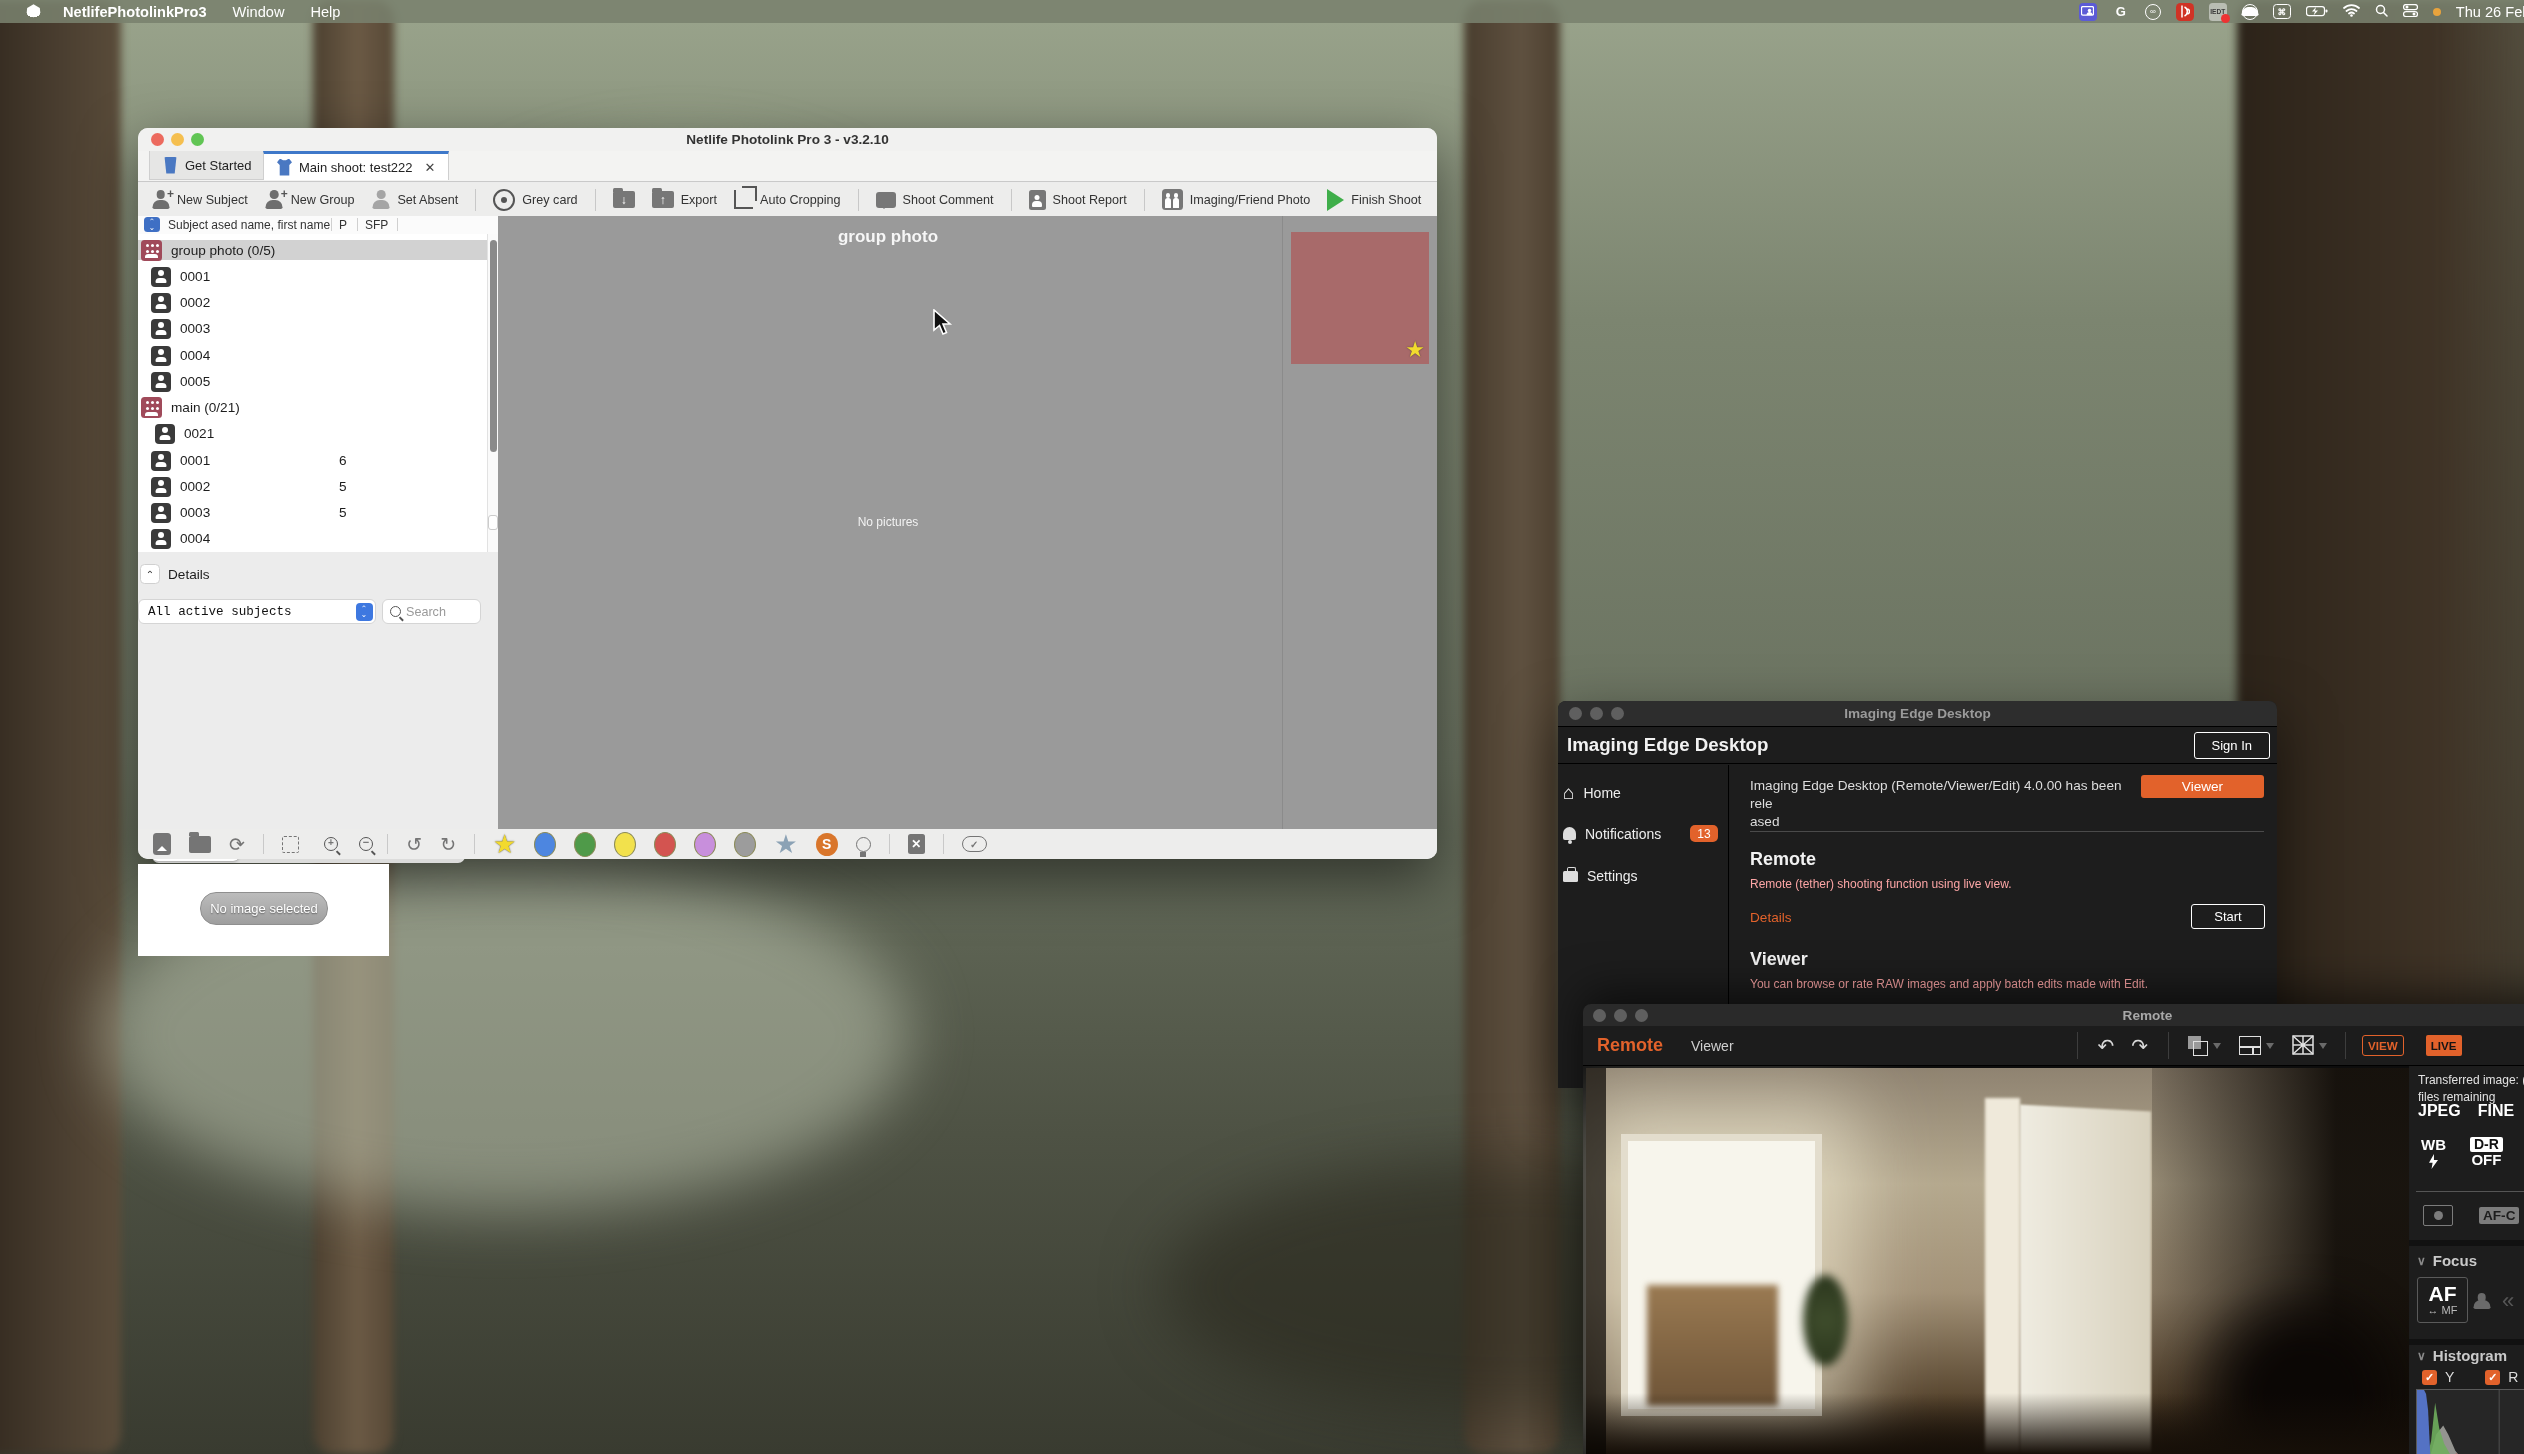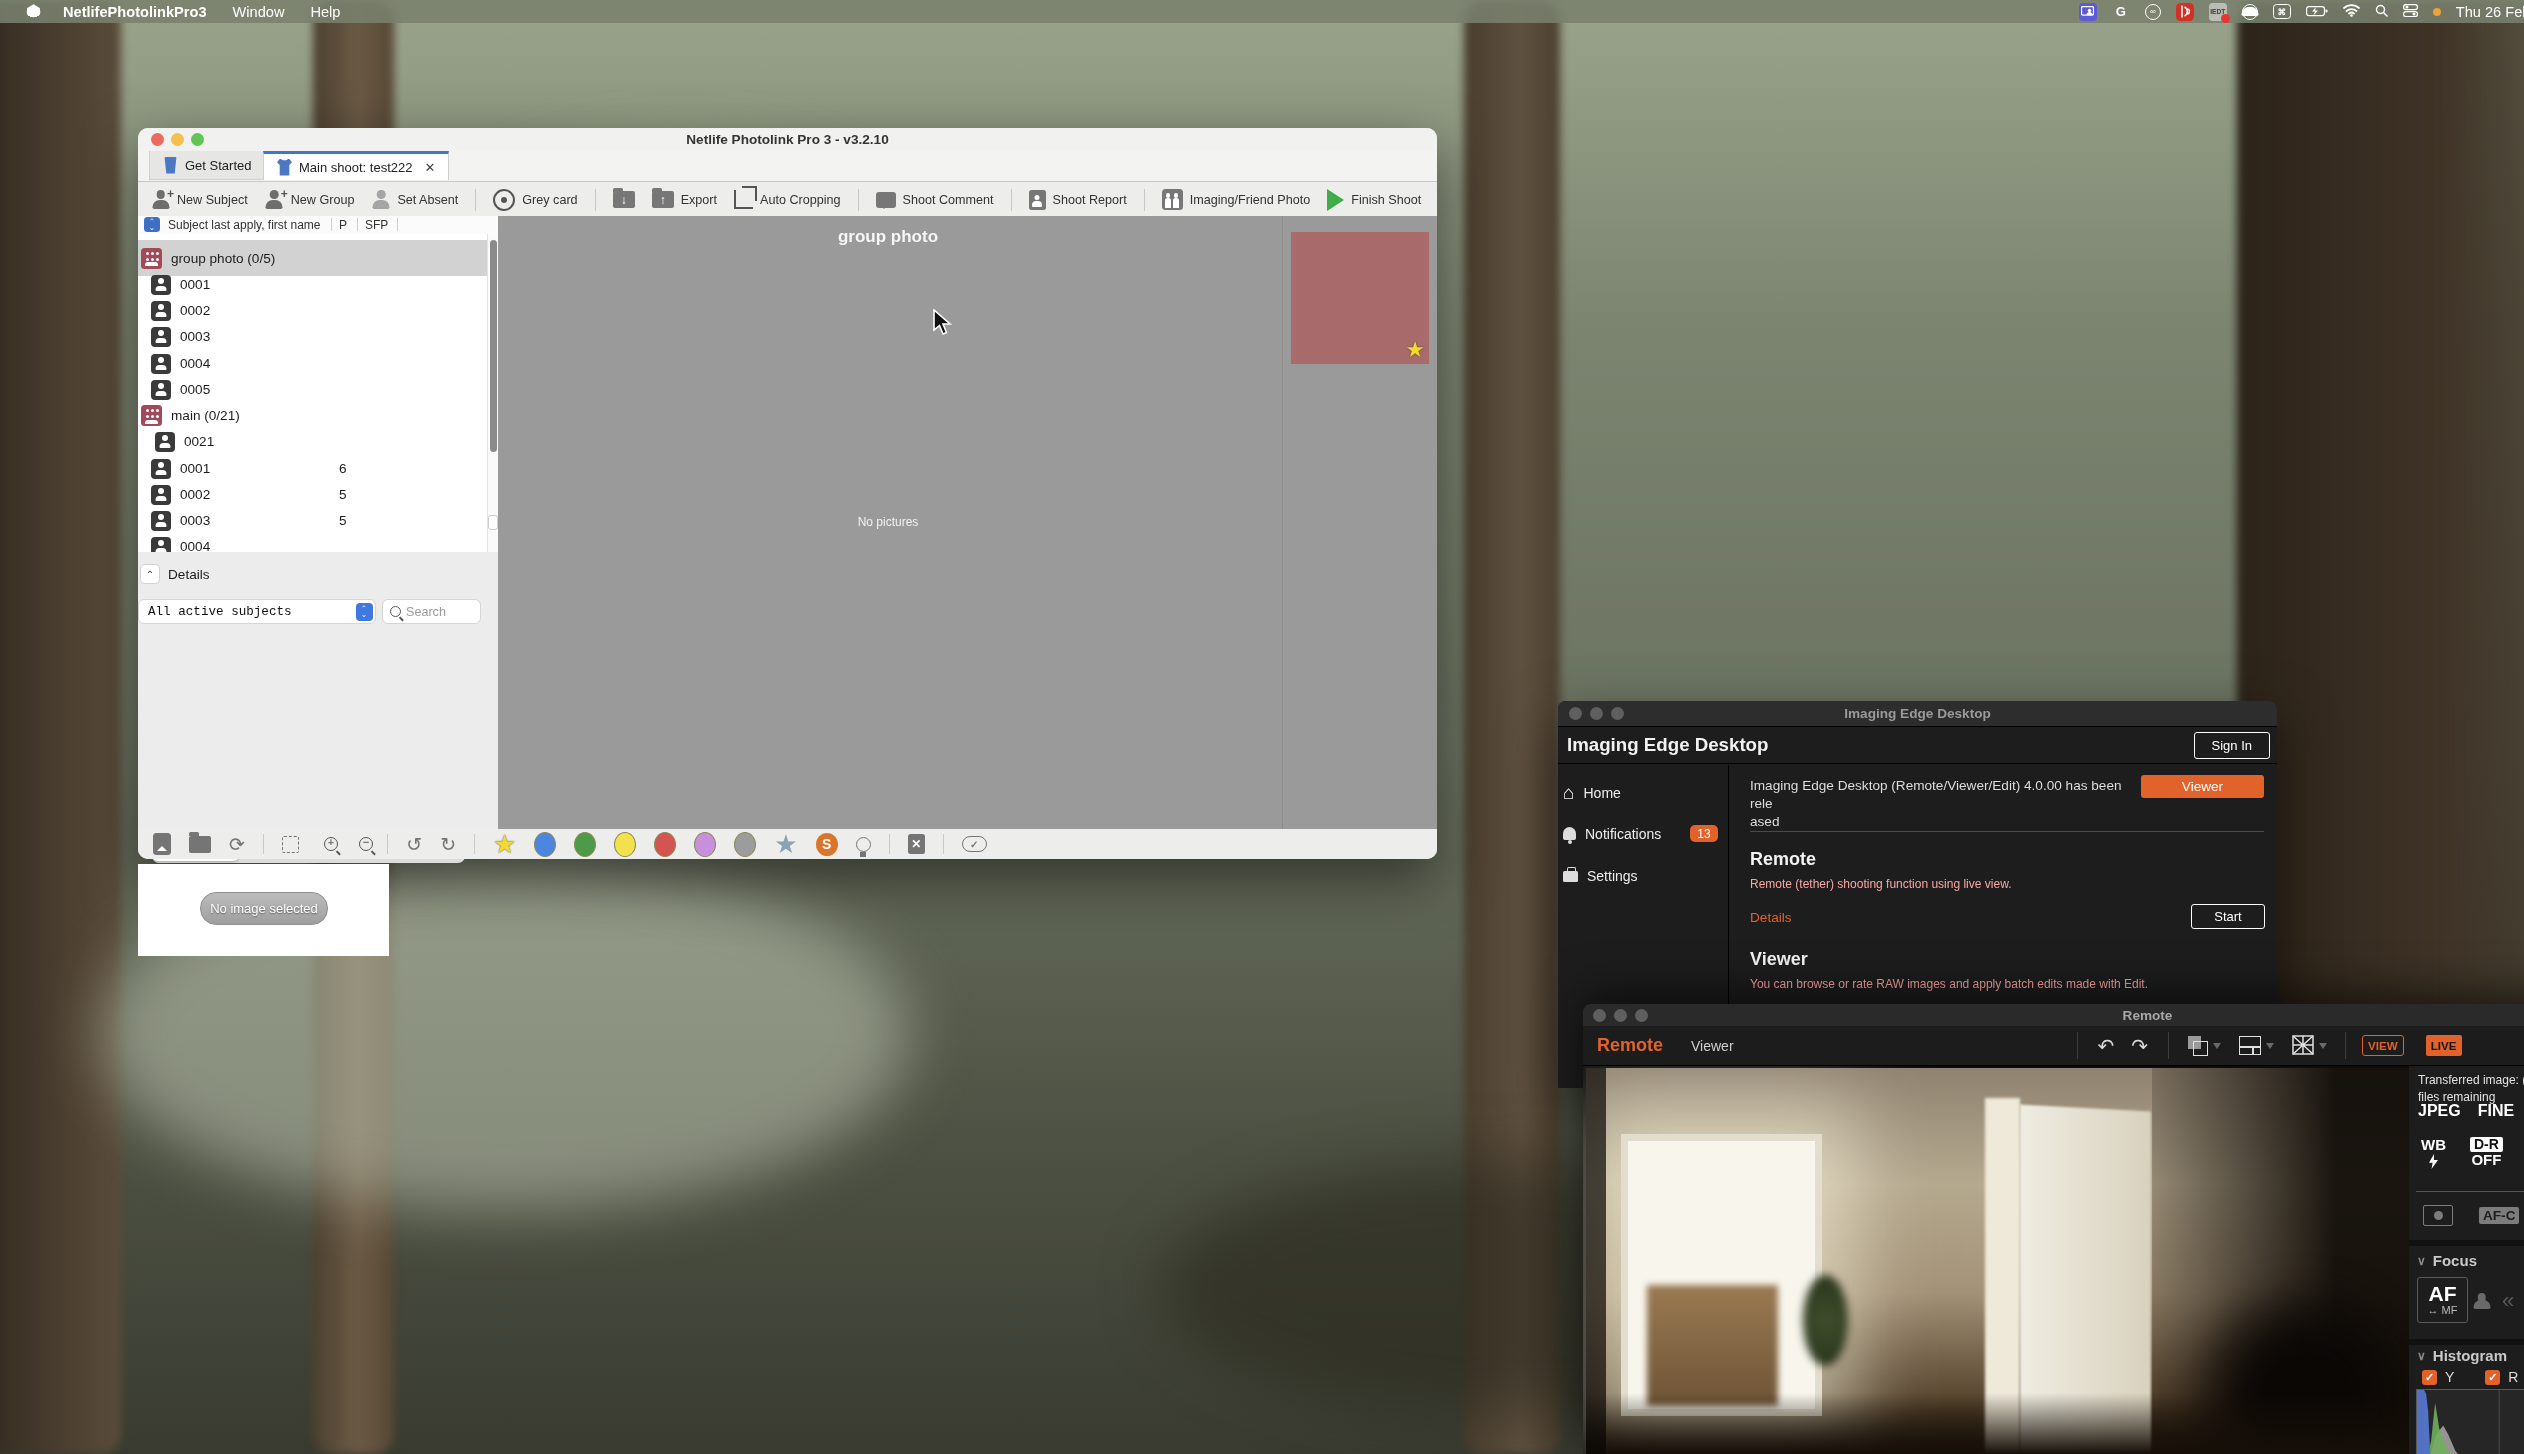--- a/index.html
+++ b/index.html
@@ -77,21 +77,21 @@
   .finarrow{width:0;height:0;border-left:17px solid #3fae4a;border-top:11px solid transparent;border-bottom:11px solid transparent;}
 
   
   #sidebar{left:0;top:88px;width:360px;bottom:30px;background:#ececec;}
   #list-header{left:0;top:0;width:360px;height:17.7px;background:#fbfbfb;border-bottom:0.5px solid #d8d8d8;
     font-size:12px;color:#333;}
   .sorticon{position:absolute;left:6px;top:1px;width:16px;height:15px;background:#3e6fc4;border-radius:3.5px;
     color:#fff;font-size:7.6px;display:flex;flex-direction:column;align-items:center;justify-content:center;line-height:5.6px;}
   .hsep{position:absolute;top:2px;width:0.5px;height:13px;background:#d0d0d0;}
   #list-body{left:0;top:17.7px;width:349px;height:318px;background:#fff;overflow:hidden;}
-  .srow{position:absolute;left:0;width:349px;height:36px;display:flex;align-items:center;font-size:13.6px;color:#1d1d1d;}
+  .srow{position:absolute;left:0;width:349px;height:20px;display:flex;align-items:center;font-size:13.6px;color:#1d1d1d;}
   .srow.selected{background:#d2d2d2;}
   .gicon{width:21px;height:21px;background:#a04a5a;border-radius:3.5px;margin-left:3px;position:relative;flex:0 0 auto;}
   .gicon::before{content:"";position:absolute;left:4.5px;top:4px;width:3px;height:3px;border-radius:50%;background:#fff;
     box-shadow:5px 0 #fff,10px 0 #fff,0 6px #fff,5px 6px #fff,10px 6px #fff;}
   .gicon::after{content:"";position:absolute;left:4px;bottom:2.5px;width:13px;height:4px;border-radius:3px 3px 0 0;background:#fff;}
   .sicon{width:20px;height:20px;background:#3a3a3a;border-radius:4px;margin-left:13px;display:flex;align-items:center;justify-content:center;flex:0 0 auto;}
   .sicon .bust{width:12px;height:13px;color:#fff;}
   .sicon .bust::before{width:6px;height:6px;}
   .sicon .bust::after{width:11px;height:5.6px;}
   .slabel{margin-left:9px;}
@@ -382,21 +382,21 @@
         <span>Finish Shoot</span>
       </div>
     </div>
 
     <div class="abs" id="sidebar">
       <div class="abs" id="list-header">
         <span class="sorticon">
             <span>⌃</span>
             <span>⌄</span>
           </span>
-        <span class="abs" style="left:30px;top:1.5px;">Subject last apply, first name</span>
+        <span class="abs" style="left:30px;top:1.5px;">Subject ased name, first name</span>
         <span class="hsep" style="left:193px;"></span>
         <span class="abs" style="left:201px;top:1.5px;">P</span>
         <span class="hsep" style="left:219px;"></span>
         <span class="abs" style="left:227px;top:1.5px;">SFP</span>
         <span class="hsep" style="left:259px;"></span>
       </div>
       <div class="abs" id="list-body">
         <div class="srow selected" style="top:6.6px;">
           <span class="gicon"></span>
           <span class="slabel">group photo (0/5)</span>

